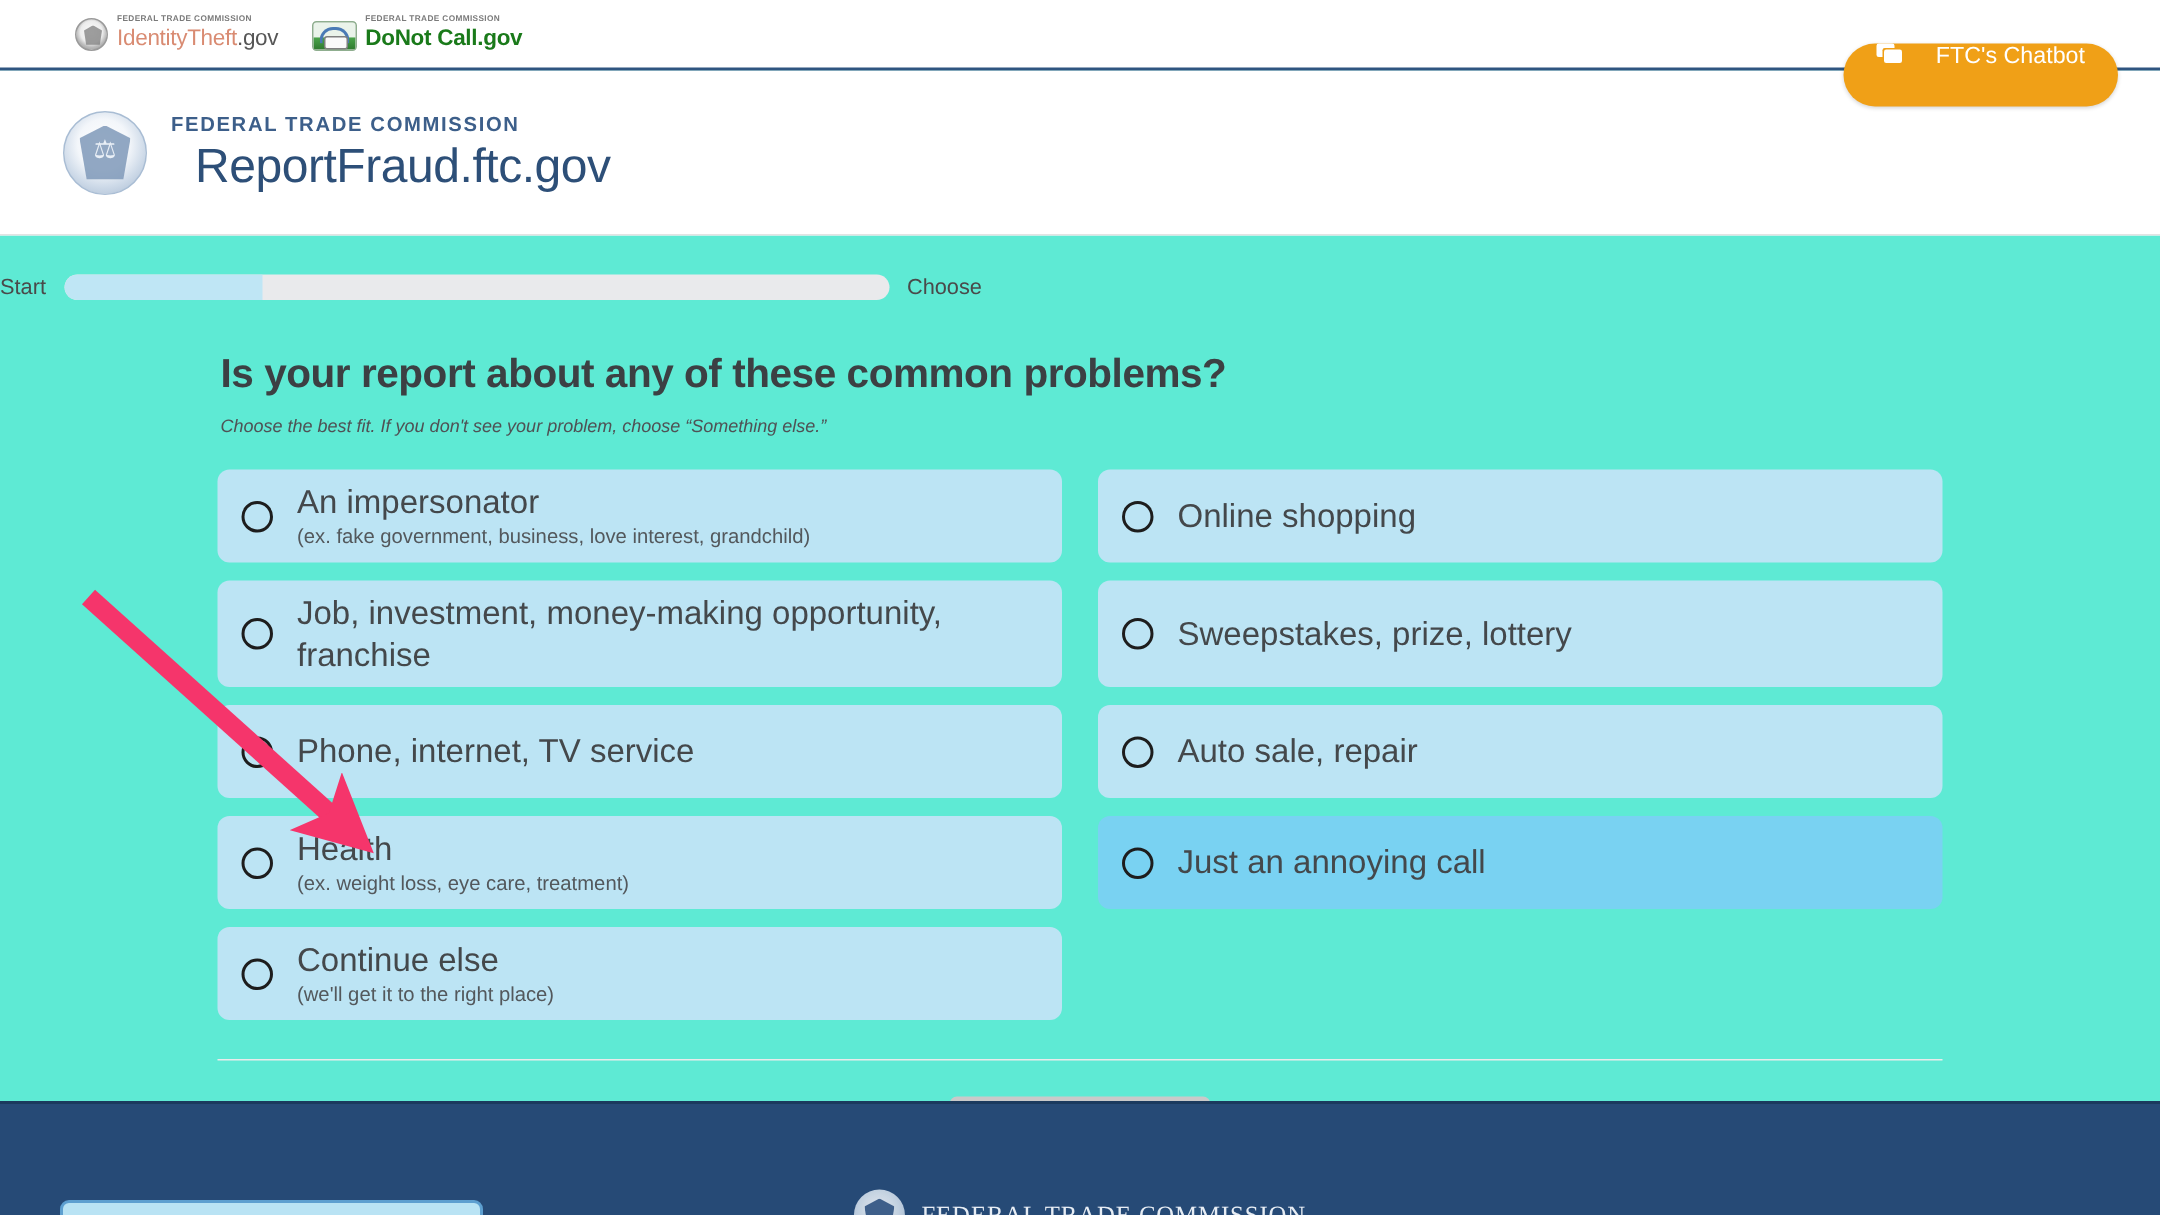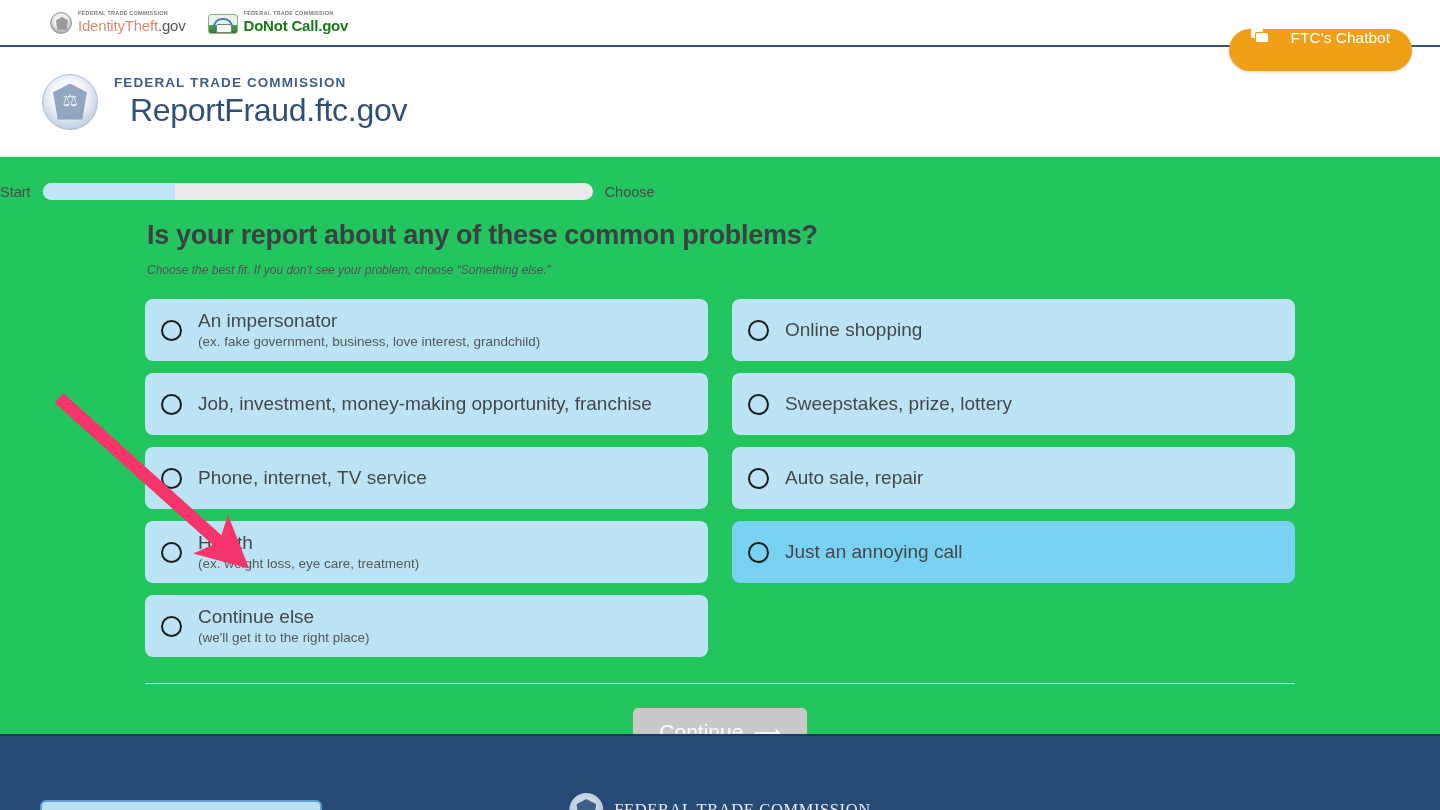--- a/index.html
+++ b/index.html
@@ -2,21 +2,21 @@
 <html><head>
 <meta charset="utf-8">
 <style>
   * { box-sizing: border-box; margin: 0; padding: 0; }
   html, body {
     width: 1440px; height: 810px;
     background: #ffffff;
     font-family: "Liberation Sans", sans-serif;
     overflow: hidden;
   }
-  .page { position: relative; width: 1440px; height: 810px; background:#22c55e; }
+  .page { position: relative; width: 1440px; height: 810px; background:#5eead4; }
 
   
   .utility-bar {
     position: relative;
     height: 47px;
     background: #ffffff;
     border-bottom: 2px solid #2f5580;
     display: flex;
     align-items: center;
     padding-left: 50px;
@@ -114,21 +114,21 @@
     display:flex; align-items:center; 
     gap: 12px; padding-top: 26px;
   }
   .progress-label { font-size: 14.5px; color:#4a4a4a; }
   .progress-track {
     width: 550px; height: 17px; background:#e9eaec; border-radius: 9px; overflow: hidden;
   }
   .progress-fill { height: 100%; background:#bfe6f5; border-radius: 9px 0 0 9px; }
 
   
-  .form-area { width: 1150px; margin: 0 auto; padding-top: 20px; }
+  .form-area { width: 1150px; margin: 14px auto; padding-top: 20px; }
   .q-title {
     font-size: 27px; color:#3c4043; font-weight: 700;
     letter-spacing: -.3px; margin-bottom: 12px; padding-left: 2px;
   }
   .q-sub { font-size: 12px; color:#4f5255; padding-left: 2px; margin-bottom: 22px; font-style: italic; }
 
   .options-grid {
     display: grid; grid-template-columns: 1fr 1fr;
     column-gap: 24px; row-gap: 12px;
   }
@@ -139,21 +139,21 @@
     cursor: pointer; border: none; width: 100%; text-align: left;
     font-family: "Liberation Sans", sans-serif;
   }
   .option.is-hover { background:#79d2f2; }
   .radio {
     width: 21px; height: 21px; border-radius:50%;
     border: 2.5px solid #1d1d1d; background: transparent;
     flex: 0 0 auto;
   }
   .opt-text { display:flex; flex-direction: column; gap: 1px; }
-  .opt-label { font-size: 19px; color:#44484b; line-height: 1.25; }
+  .opt-label { font-size: 22px; color:#44484b; line-height: 1.25; }
   .opt-hint { font-size: 13.5px; color:#53585c; line-height: 1.25; }
 
   .divider { border-top: 1px solid #ebebeb; margin-top: 26px; }
 
   .continue-row { display:flex; justify-content:center; padding-top: 24px; }
   .continue-btn {
     background:#c9c9c9; color:#ffffff; border:none; border-radius: 5px;
     padding: 0 26px; height: 48px; font-size: 21px;
     display:flex; align-items:center; gap: 10px; cursor: default;
     font-family: "Liberation Sans", sans-serif;

